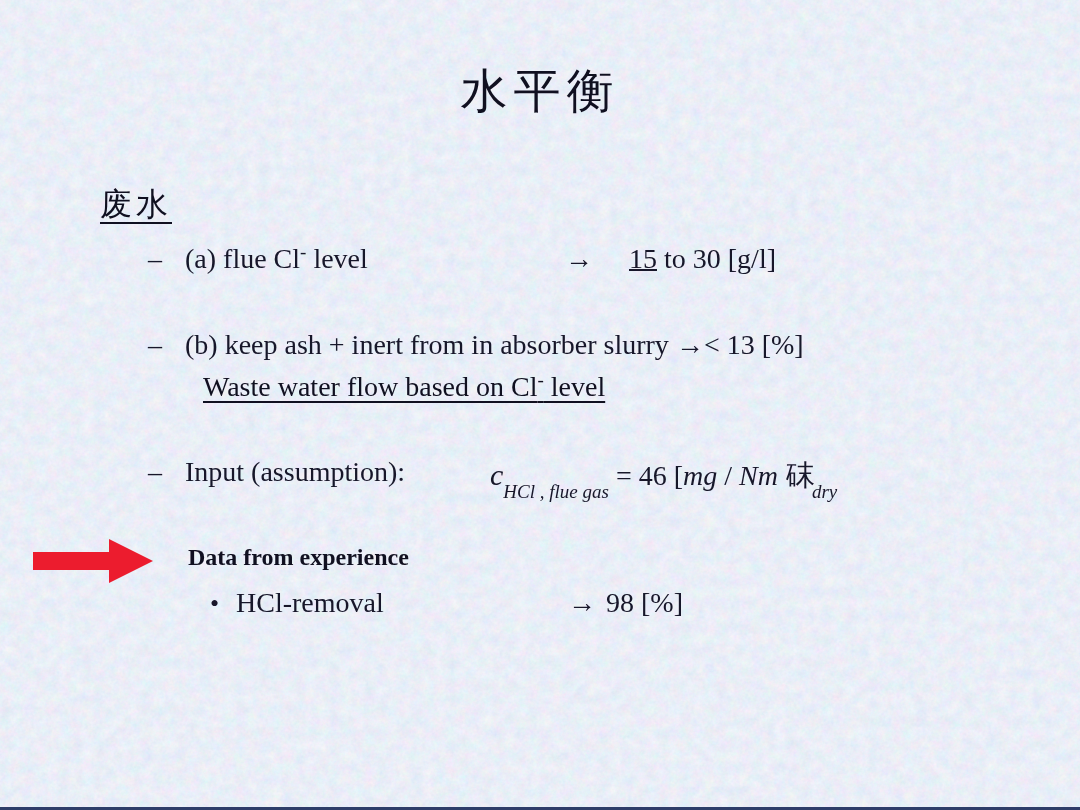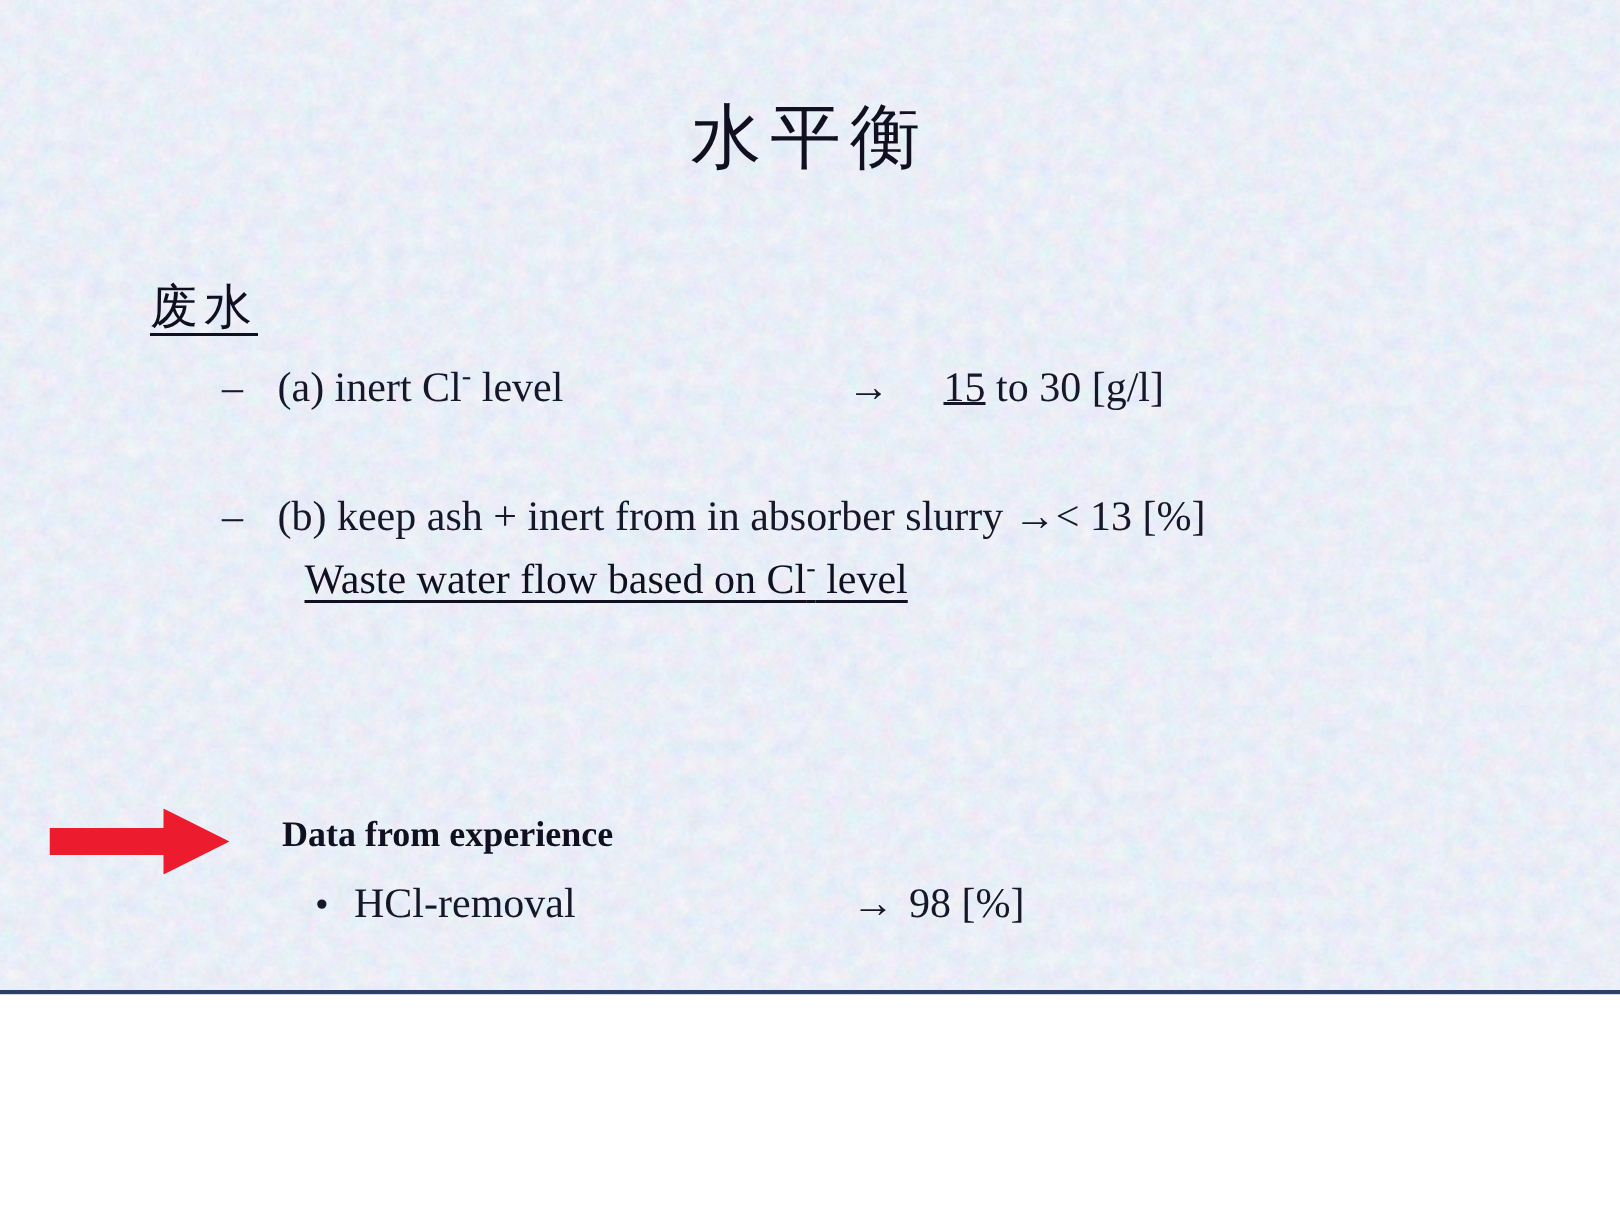--- a/index.html
+++ b/index.html
@@ -1,19 +1,19 @@
 <!DOCTYPE html>
 <html><head>
 <meta charset="utf-8">
 <style>
   html, body { margin: 0; padding: 0; }
   .slide {
     position: relative;
     width: 1080px;
-    height: 663px;
+    height: 810px;
     overflow: hidden;
     font-family: "Liberation Serif", "DejaVu Serif", serif;
     color: #17172a;
     background: #c6d8ee;
   }
   .texture {
     position: absolute;
     inset: 0;
     z-index: 0;
   }
@@ -141,33 +141,39 @@
     <rect width="1080" height="810" filter="url(#speckle)"></rect>
   </svg>
 
   <div class="content">
 
     <div class="title">水平衡</div>
 
     <div class="section-heading">废水</div>
 
     <div class="row row-1">
-      <span class="dash">–</span><span>(a) inert Cl</span><span class="sup">-</span><span> level</span>
+      <span class="dash">–</span><span>(a) flue Cl</span><span class="sup">-</span><span> level</span>
       <span class="value"><span>→</span><span class="u">15</span><span> to 30 [g/l]</span></span>
     </div>
 
 
     <div class="row row-3">
       <span class="dash">–</span><span>(b) keep ash + inert from in absorber slurry </span><span>→</span><span>&lt; 13 [%]</span>
     </div>
 
     <div class="subheading">
       <span>Waste water flow based on Cl</span><span class="sup">-</span><span> level</span>
     </div>
 
+    <div class="row row-input">
+      <span class="dash">–</span><span>Input (assumption):</span>
+      <span class="formula">
+        <i class="fvar">c</i><sub>HCl , flue gas</sub><span> = 46 [</span><i>mg</i><span> / </span><i>Nm</i><span class="cjk">砞</span><sub class="dry">dry</sub>
+      </span>
+    </div>
 
     <svg class="arrow-graphic" width="120" height="44" aria-hidden="true">
       <polygon points="0,13 76,13 76,0 120,22 76,44 76,31 0,31" fill="#ec1c2e"></polygon>
     </svg>
 
     <div class="experience-label">Data from experience</div>
 
     <div class="row row-hcl">
       <span class="bullet">•</span><span>HCl-removal</span>
       <span class="value"><span>→</span><span class="gap"></span><span>98 [%]</span></span>

